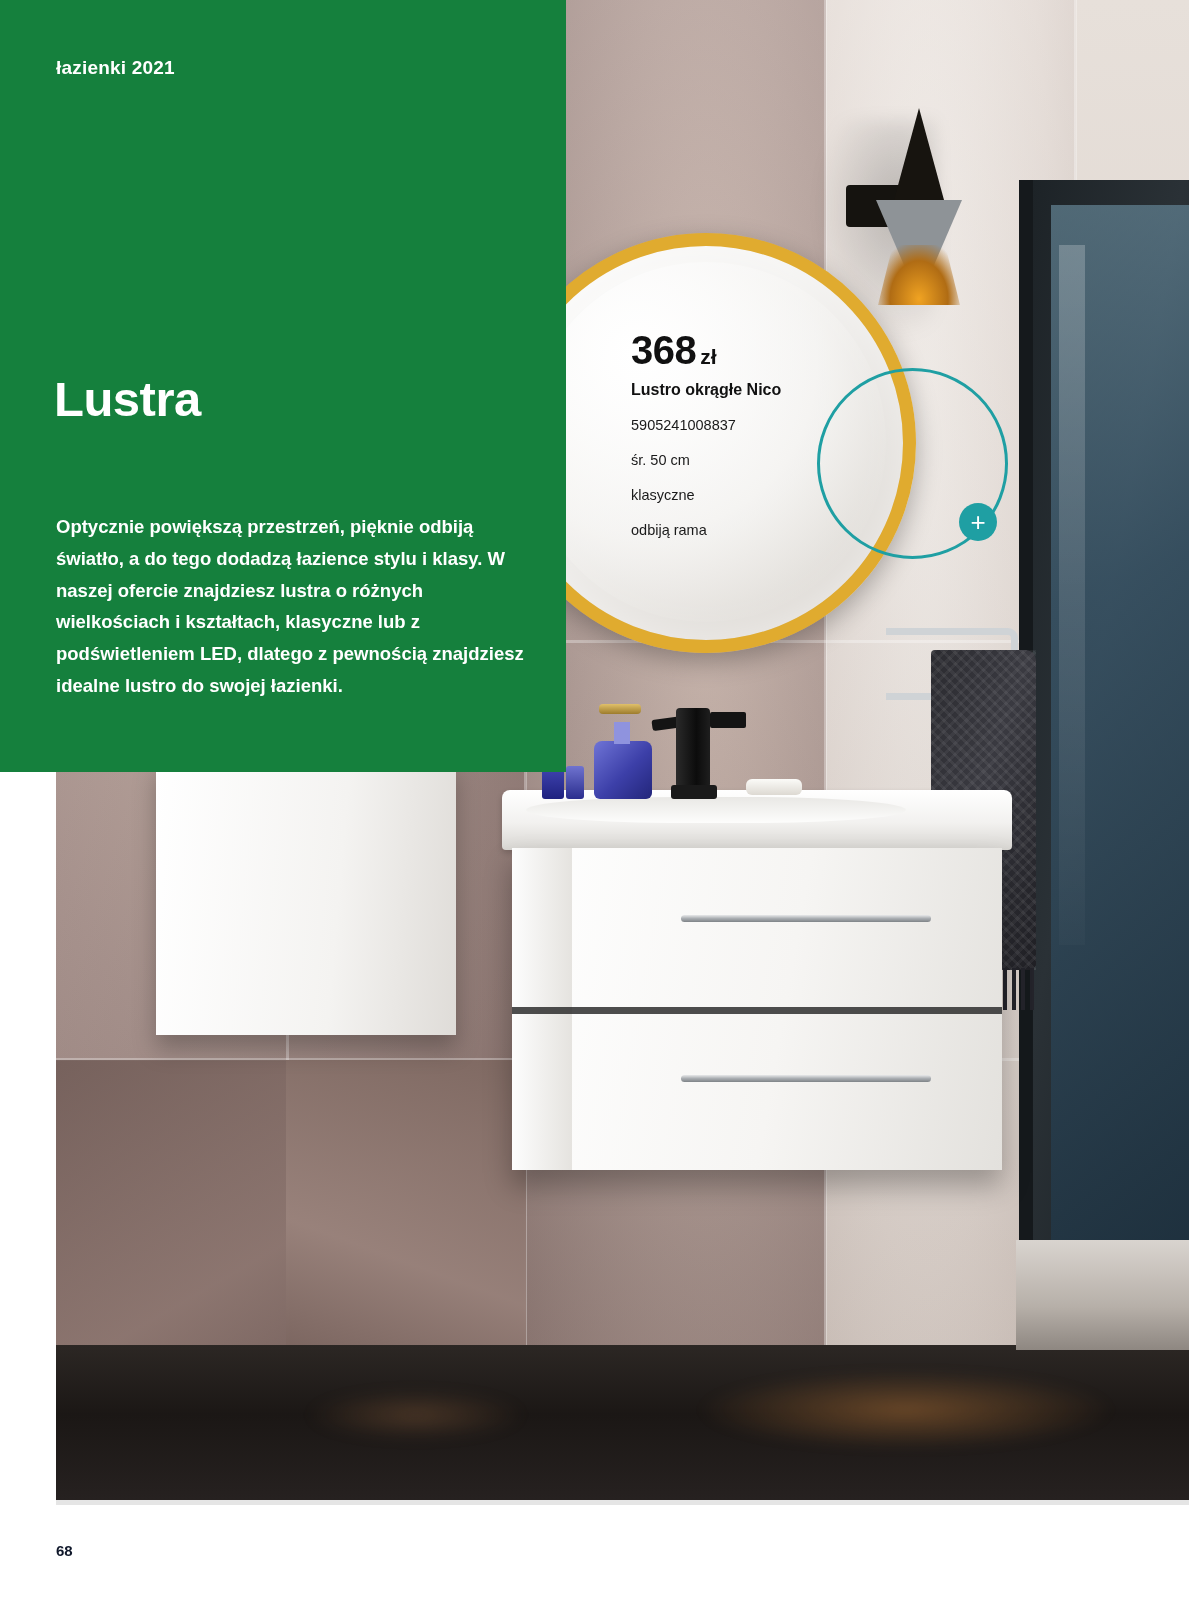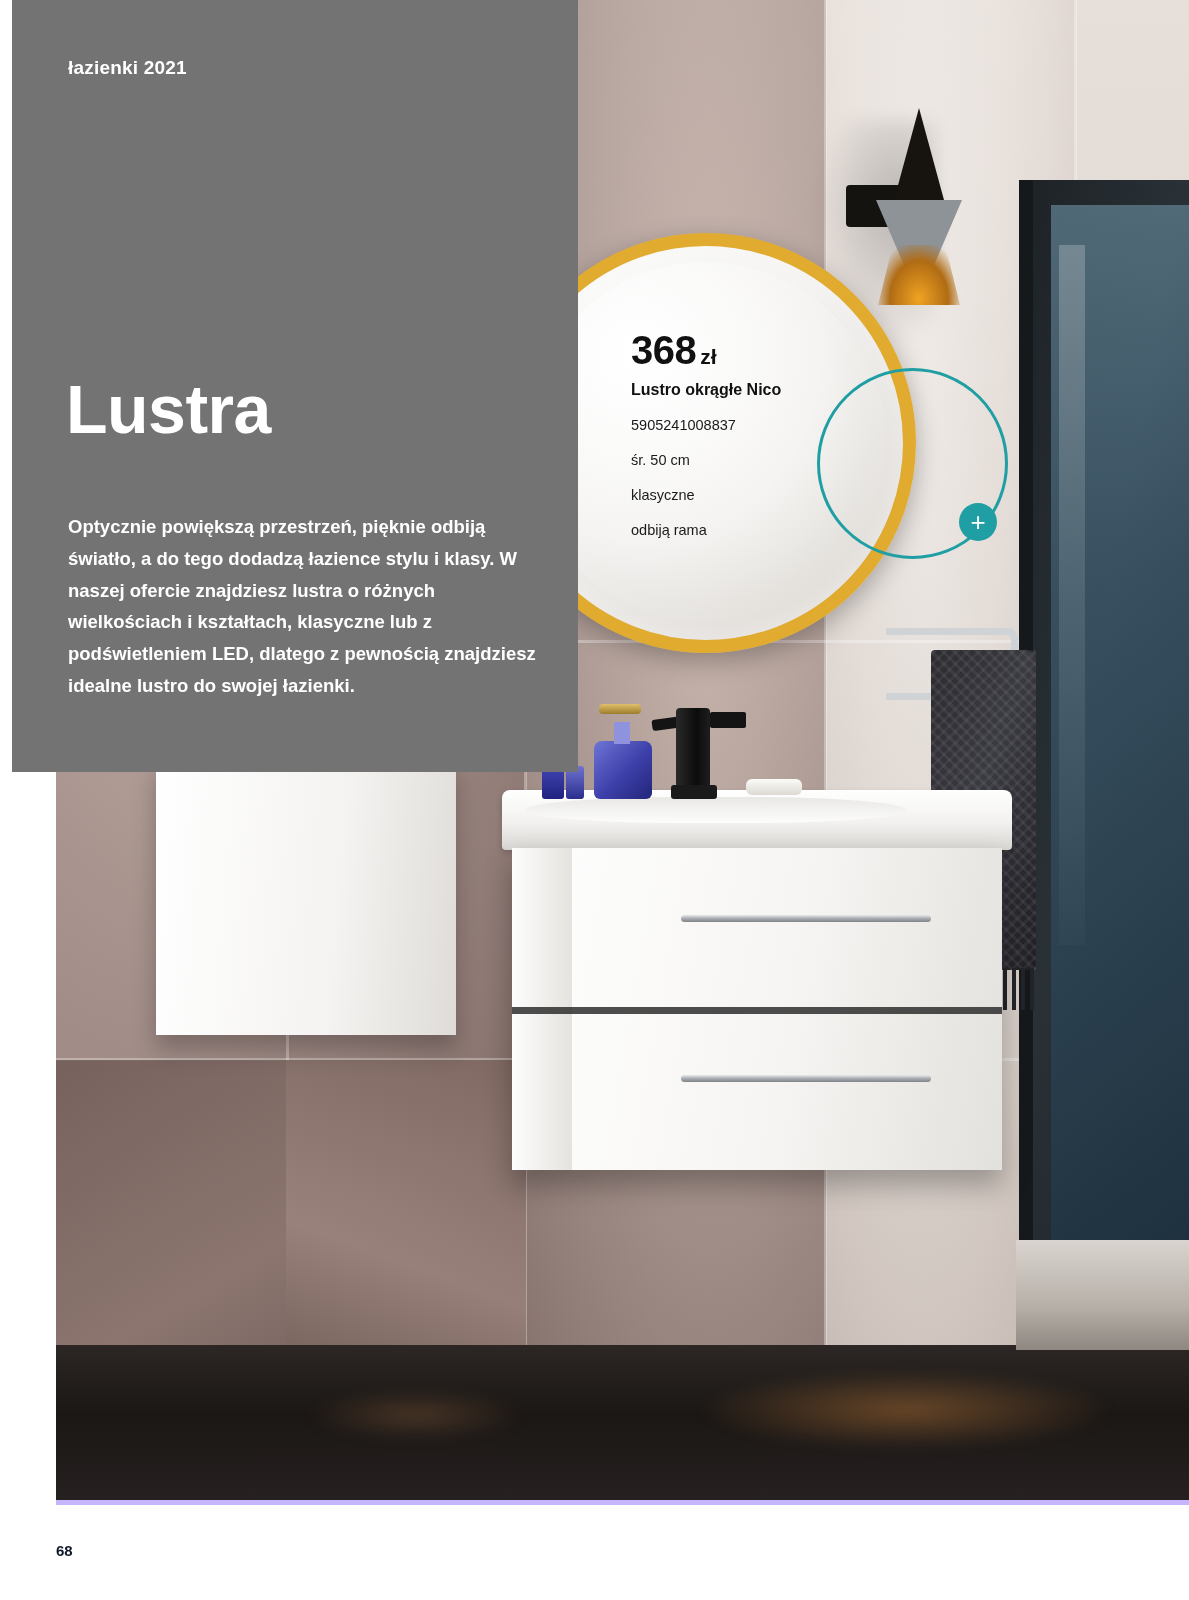--- a/index.html
+++ b/index.html
@@ -22,21 +22,21 @@
   }
 
   
   .photo {
     position: absolute;
     left: 56px;
     top: 0;
     width: 1133px;
     height: 1505px;
     overflow: hidden;
-    background: #c4b5fd;
+    background: #e5e5e5;
   }
 
   
   .wall-left {
     position: absolute;
     left: 0; top: 0;
     width: 470px; height: 1420px;
     background:
       linear-gradient(120deg, rgba(255,255,255,0.14), rgba(0,0,0,0.12)),
       radial-gradient(ellipse at 30% 25%, #c4ada2 0%, #a8908a 45%, #8d746f 100%);
@@ -416,40 +416,40 @@
     align-items: center;
     justify-content: center;
     font-size: 26px;
     font-weight: 300;
     line-height: 1;
   }
 
   
   .teal-panel {
     position: absolute;
-    left: 12px;
+    left: 0;
     top: 0;
     width: 566px;
     height: 772px;
-    background: #737373;
+    background: #15803d;
     color: #ffffff;
   }
   .kicker {
     position: absolute;
     left: 56px;
     top: 57px;
     font-size: 19px;
     font-weight: bold;
     letter-spacing: 0.2px;
   }
   .headline {
     position: absolute;
     left: 54px;
     top: 375px;
-    font-size: 68px;
+    font-size: 49px;
     font-weight: bold;
     letter-spacing: -0.5px;
     line-height: 1;
   }
   .body-copy {
     position: absolute;
     left: 56px;
     top: 475px;
     width: 470px;
     font-size: 18.5px;

